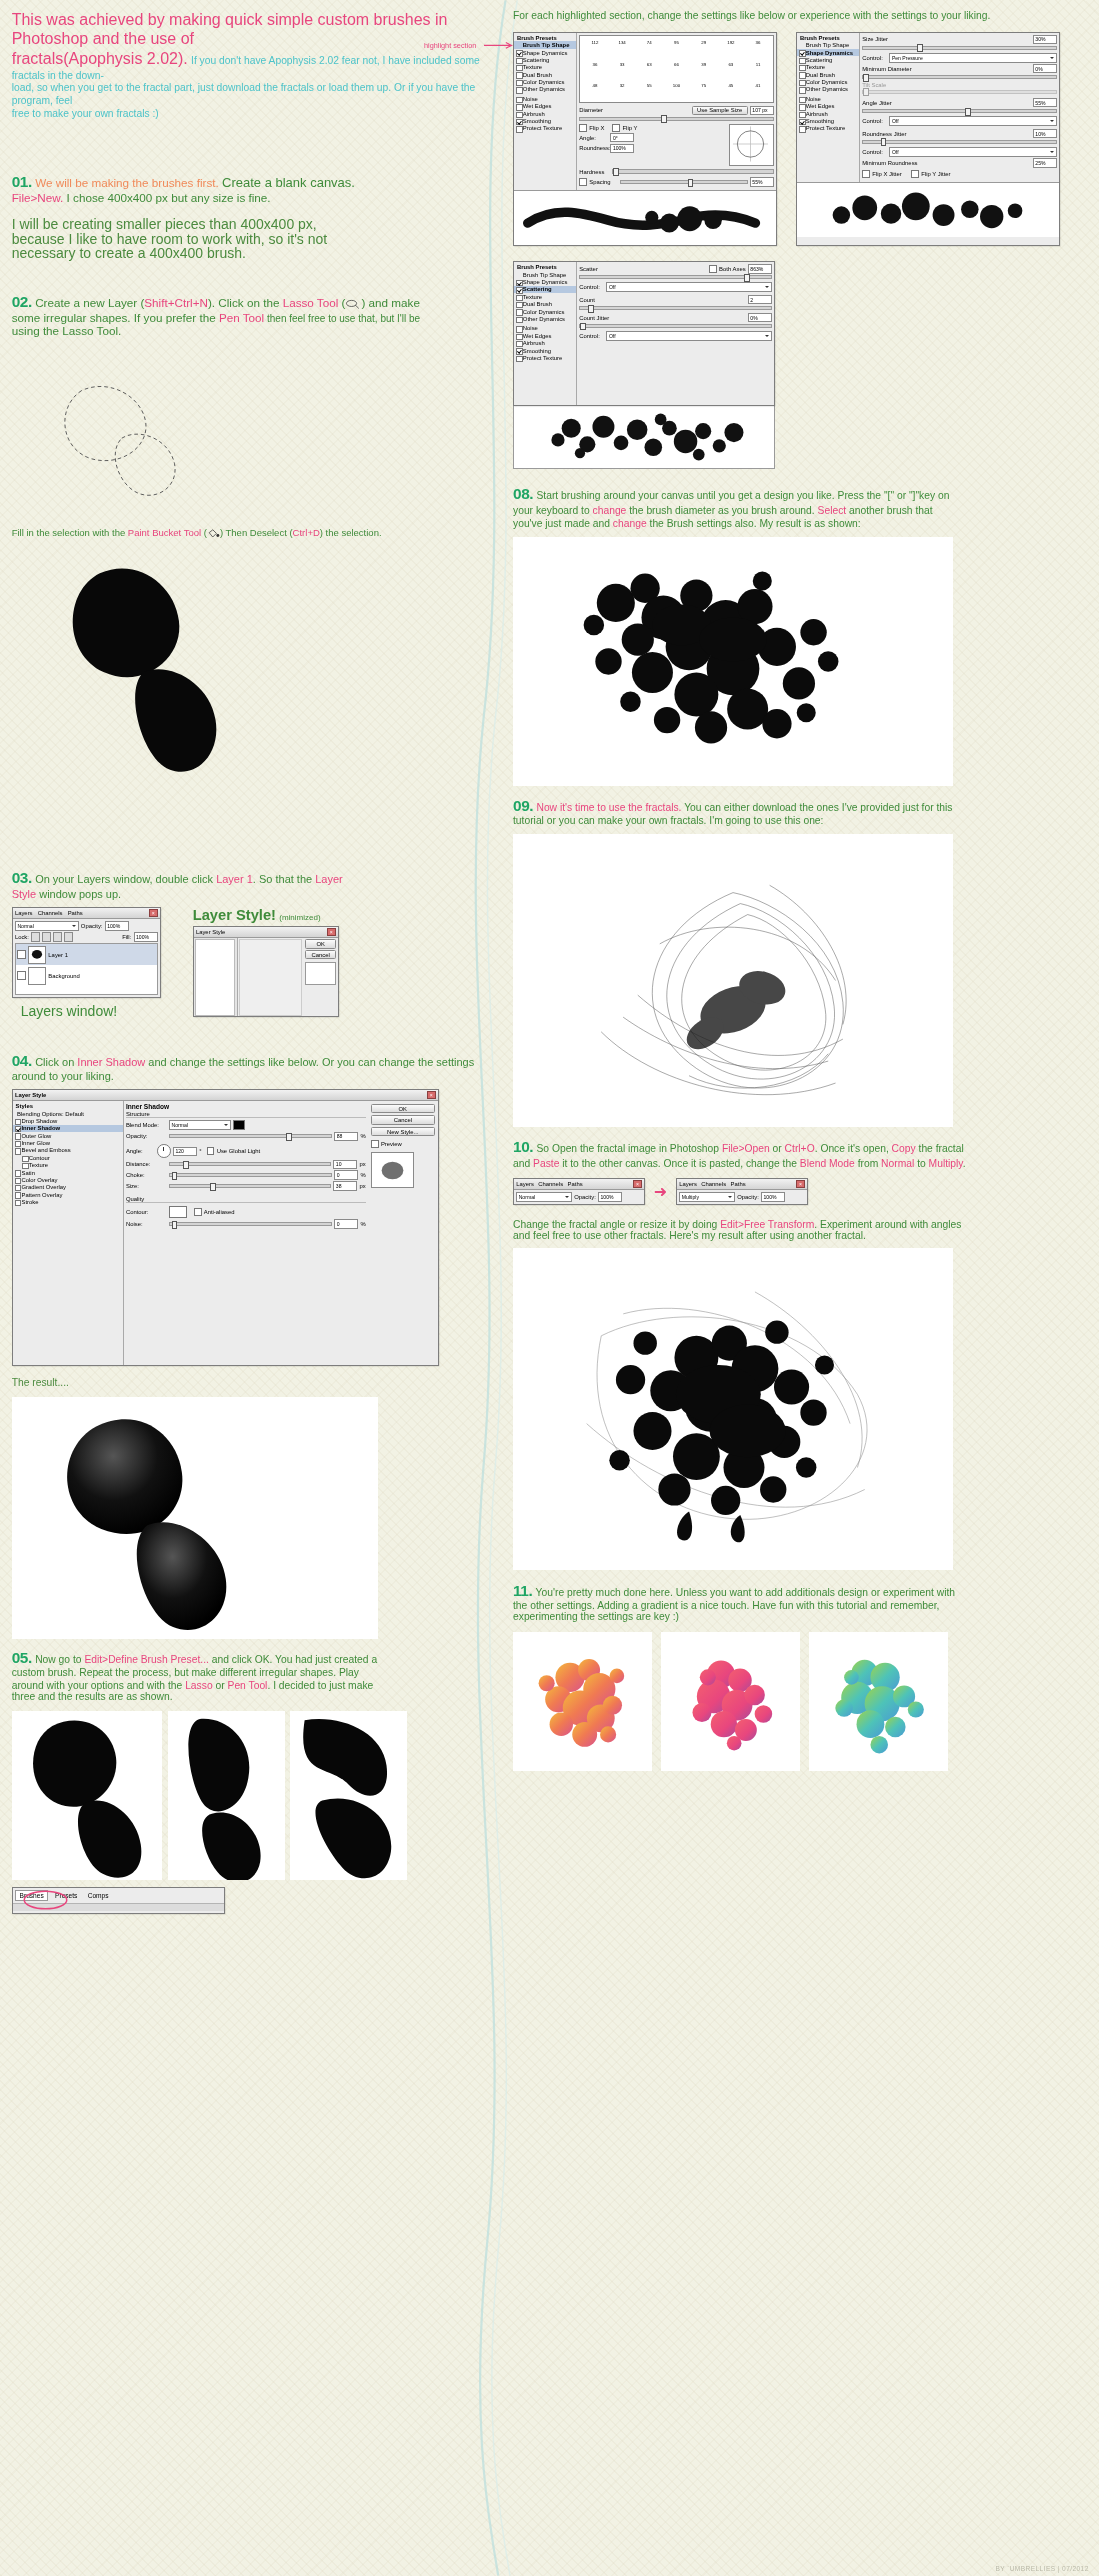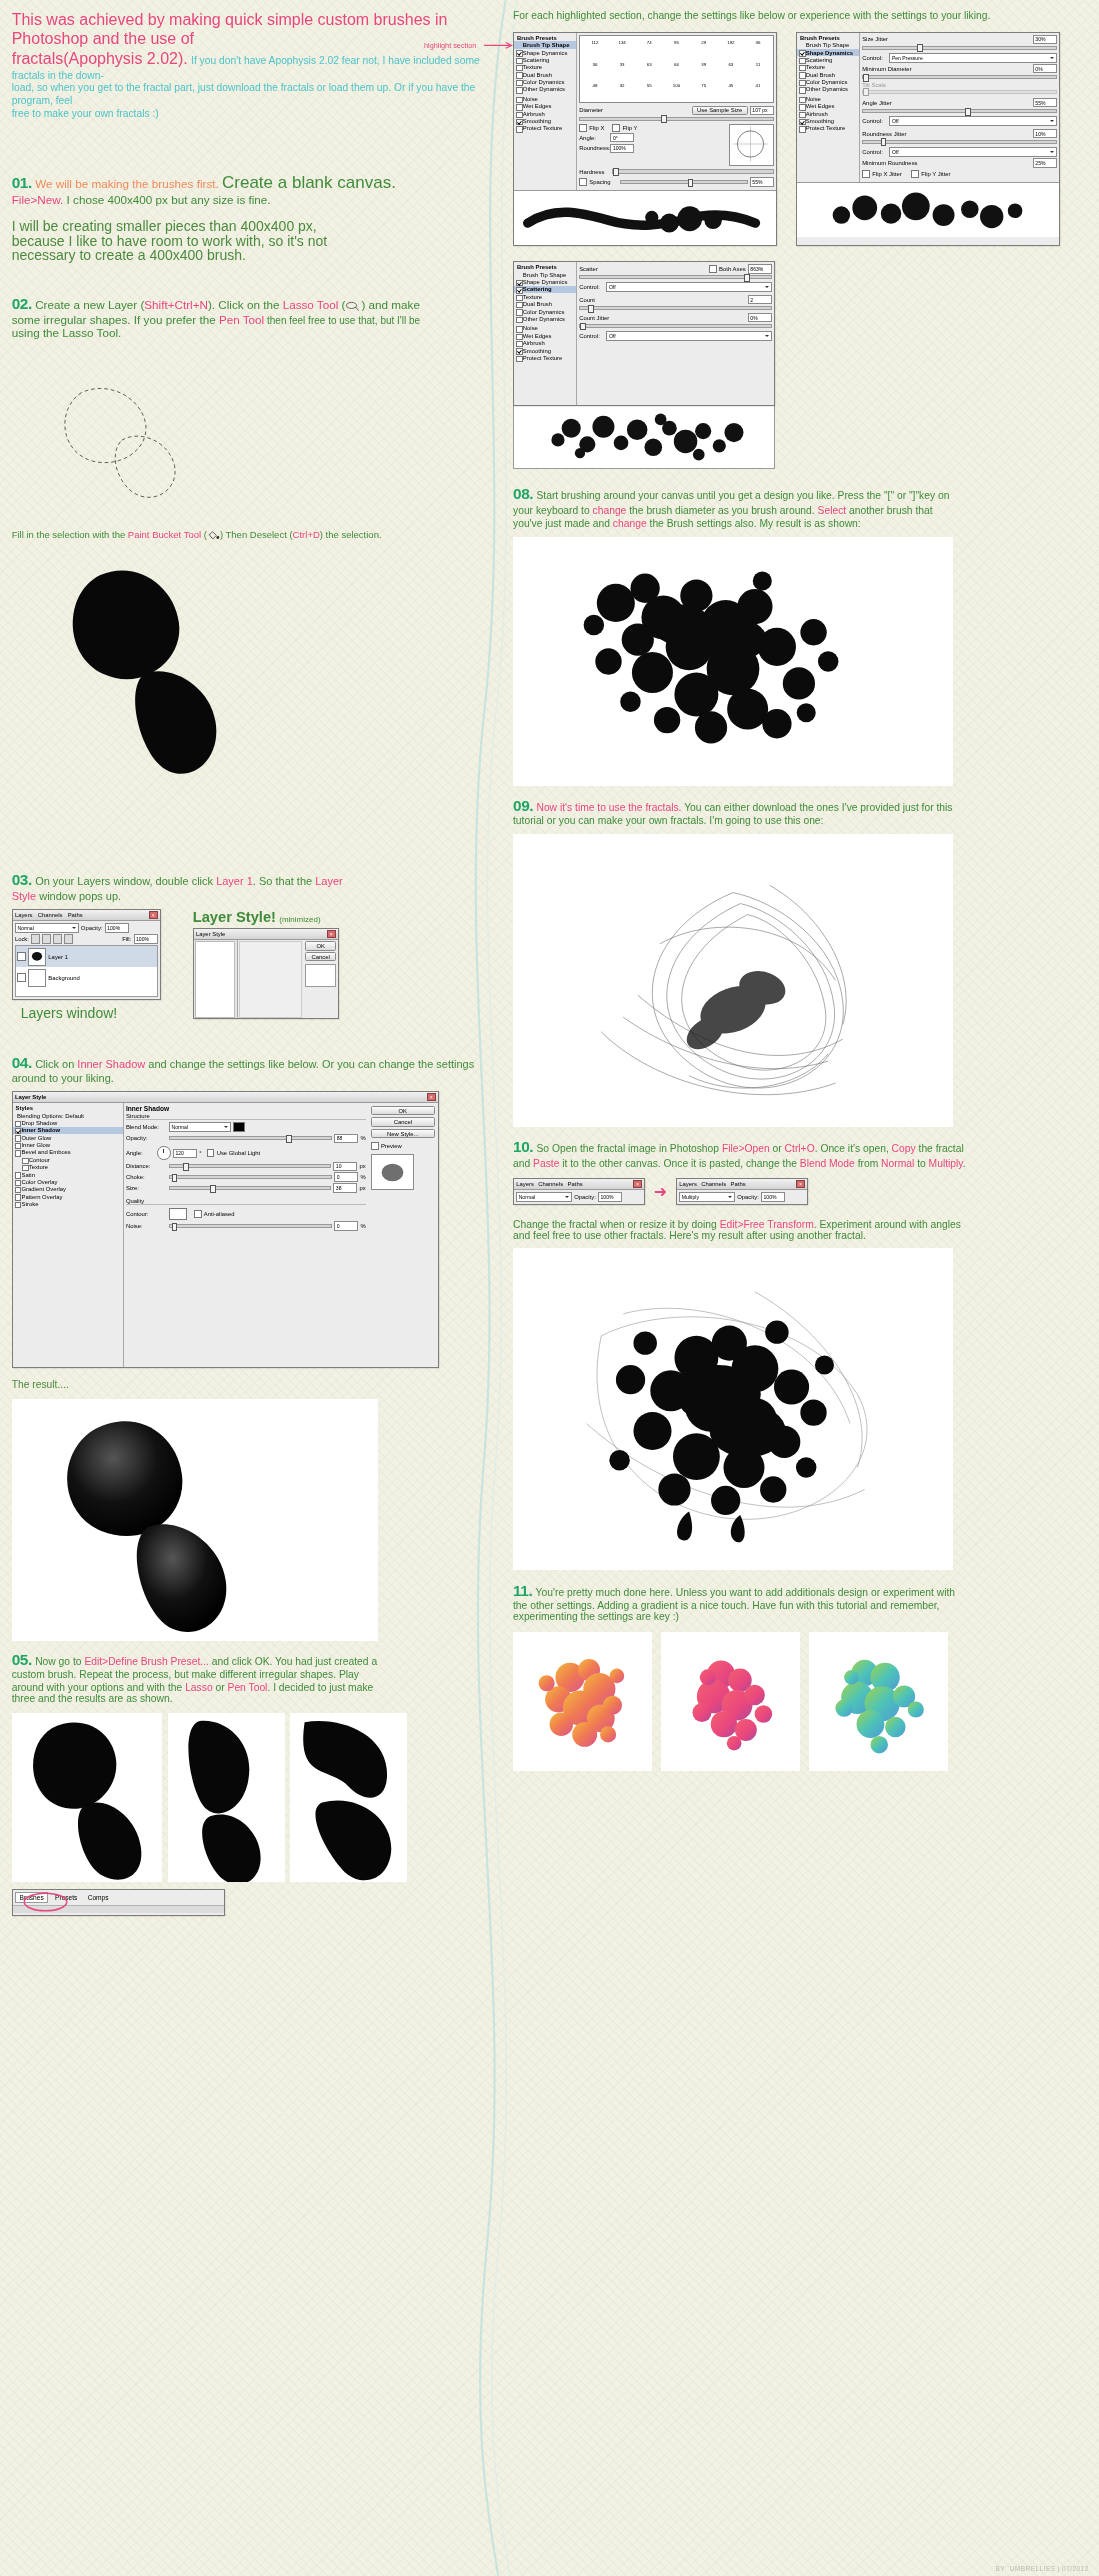--- a/index.html
+++ b/index.html
@@ -88,21 +88,21 @@
       <span class="pinkb">fractals(Apophysis 2.02).</span>
       <span class="cyan" style="font-size:10.3px;">If you don't have Apophysis 2.02 fear not, I have included some fractals in the down-</span>
     </div>
     <div class="cyan" style="font-size:10.3px;line-height:13px;">load, so when you get to the fractal part, just download the fractals or load them up. Or if you have the program, feel</div>
     <div class="cyan" style="font-size:10.3px;line-height:13px;">free to make your own fractals :)</div>
   </div>
 
   <div style="margin-top:53px;">
     <span class="num">01.</span>
     <span class="orange" style="font-size:11.7px;">We will be making the brushes first. </span>
-    <span class="green" style="font-size:17px;">Create a blank canvas.</span>
+    <span class="green" style="font-size:13px;">Create a blank canvas.</span>
     <div>
       <span class="pink" style="font-size:11.7px;">File&gt;New.</span>
       <span class="green" style="font-size:11.7px;"> I chose 400x400 px but any size is fine.</span>
     </div>
     <div class="t" style="margin-top:13px;width:337px;">I will be creating smaller pieces than 400x400 px, because I like to have room to work with, so it's not necessary to create a 400x400 brush.</div>
   </div>
 
   <div style="margin-top:32px;">
     <div>
       <span class="num">02.</span>
@@ -809,21 +809,21 @@
       <div class="row" style="padding:2.2px;margin:0;">
         <div class="sel-el" style="width:45px;">Multiply</div>
         <span>Opacity:</span>
         <div class="fld">100%</div>
       </div>
     </div>
   </div>
 
   <div style="margin-top:11.7px;">
     <div>
-      <span class="green" style="font-size:10.3px;">Change the fractal when or resize it by doing </span><span class="pink" style="font-size:10.3px;">Edit&gt;Free Transform</span><span class="green" style="font-size:10.3px;">. Experiment around with angles</span>
+      <span class="green" style="font-size:10.3px;">Change the fractal angle or resize it by doing </span><span class="pink" style="font-size:10.3px;">Edit&gt;Free Transform</span><span class="green" style="font-size:10.3px;">. Experiment around with angles</span>
     </div>
     <div class="green" style="font-size:10.3px;">and feel free to use other fractals. Here's my result after using another fractal.</div>
   </div>
 
   <div class="imgbox" style="width:440px;height:322px;margin-top:7.3px;">
     <svg width="440" height="322" viewBox="0 0 600 440">
       <g fill="none" stroke="#4a4a4a" stroke-width=".8" opacity=".6">
         <path d="M120 120 C 220 70, 400 90, 470 200 C 520 290, 420 380, 300 370 C 180 360, 90 260, 120 120"></path>
         <path d="M150 90 C 260 60, 420 120, 460 240"></path>
         <path d="M100 240 C 200 330, 360 390, 480 330"></path>

